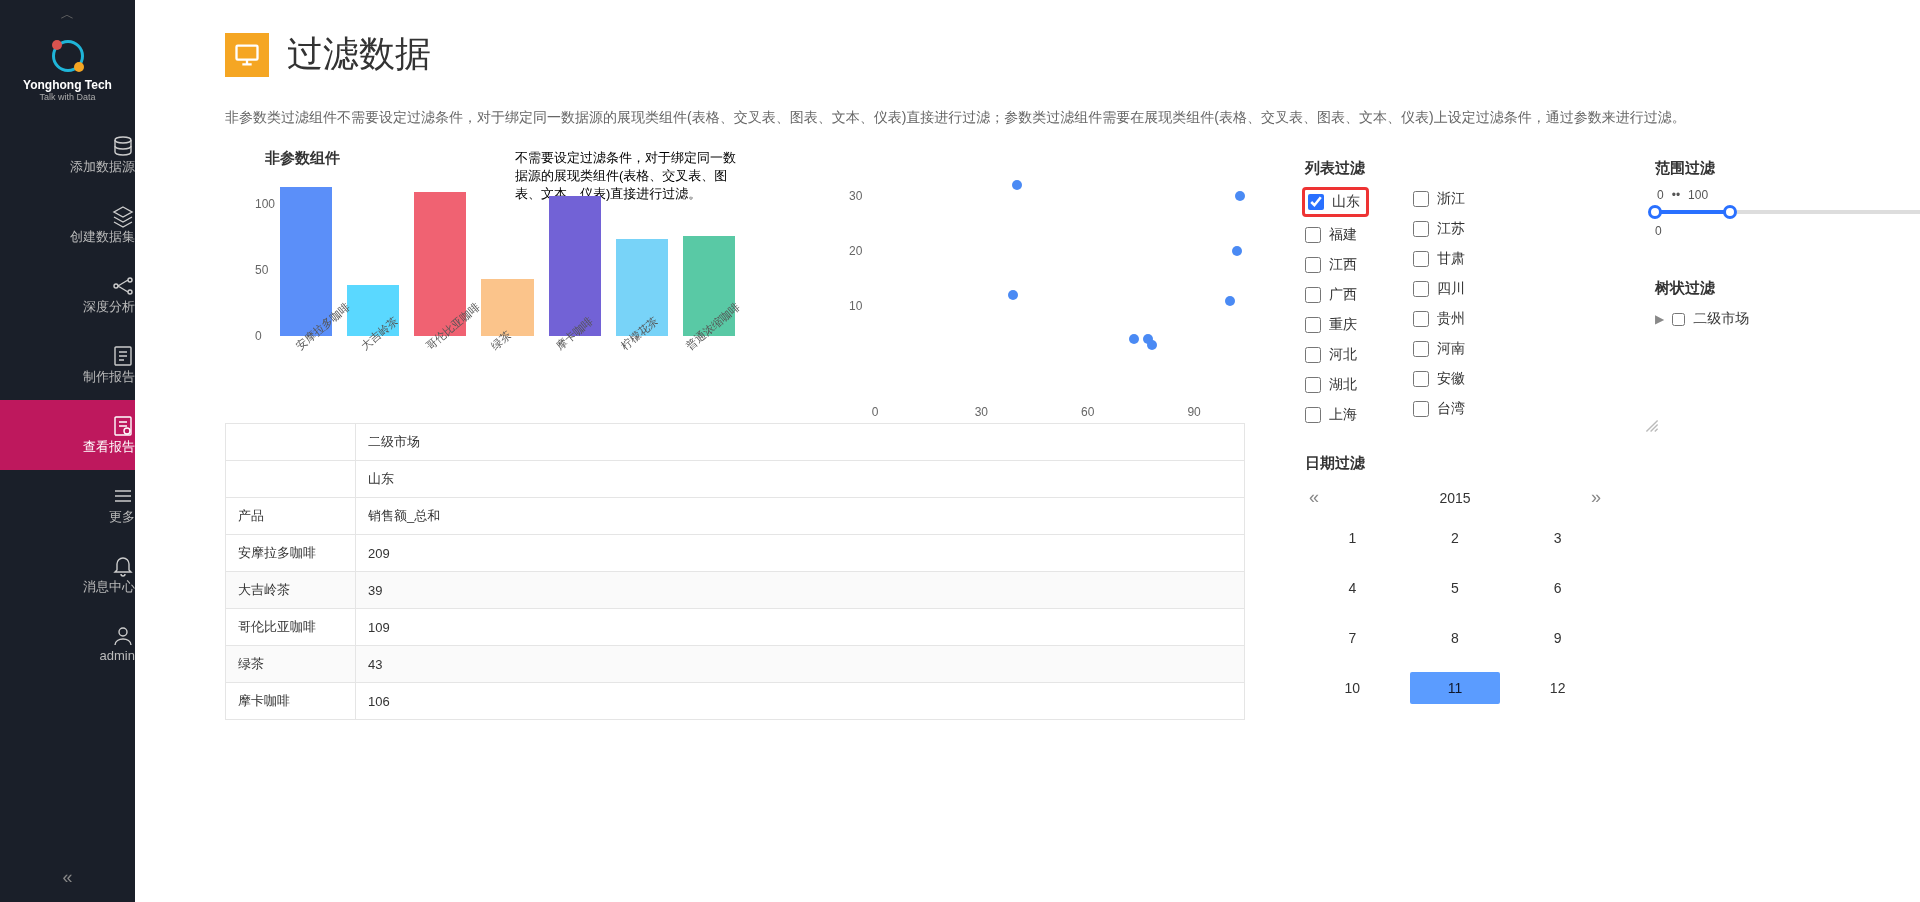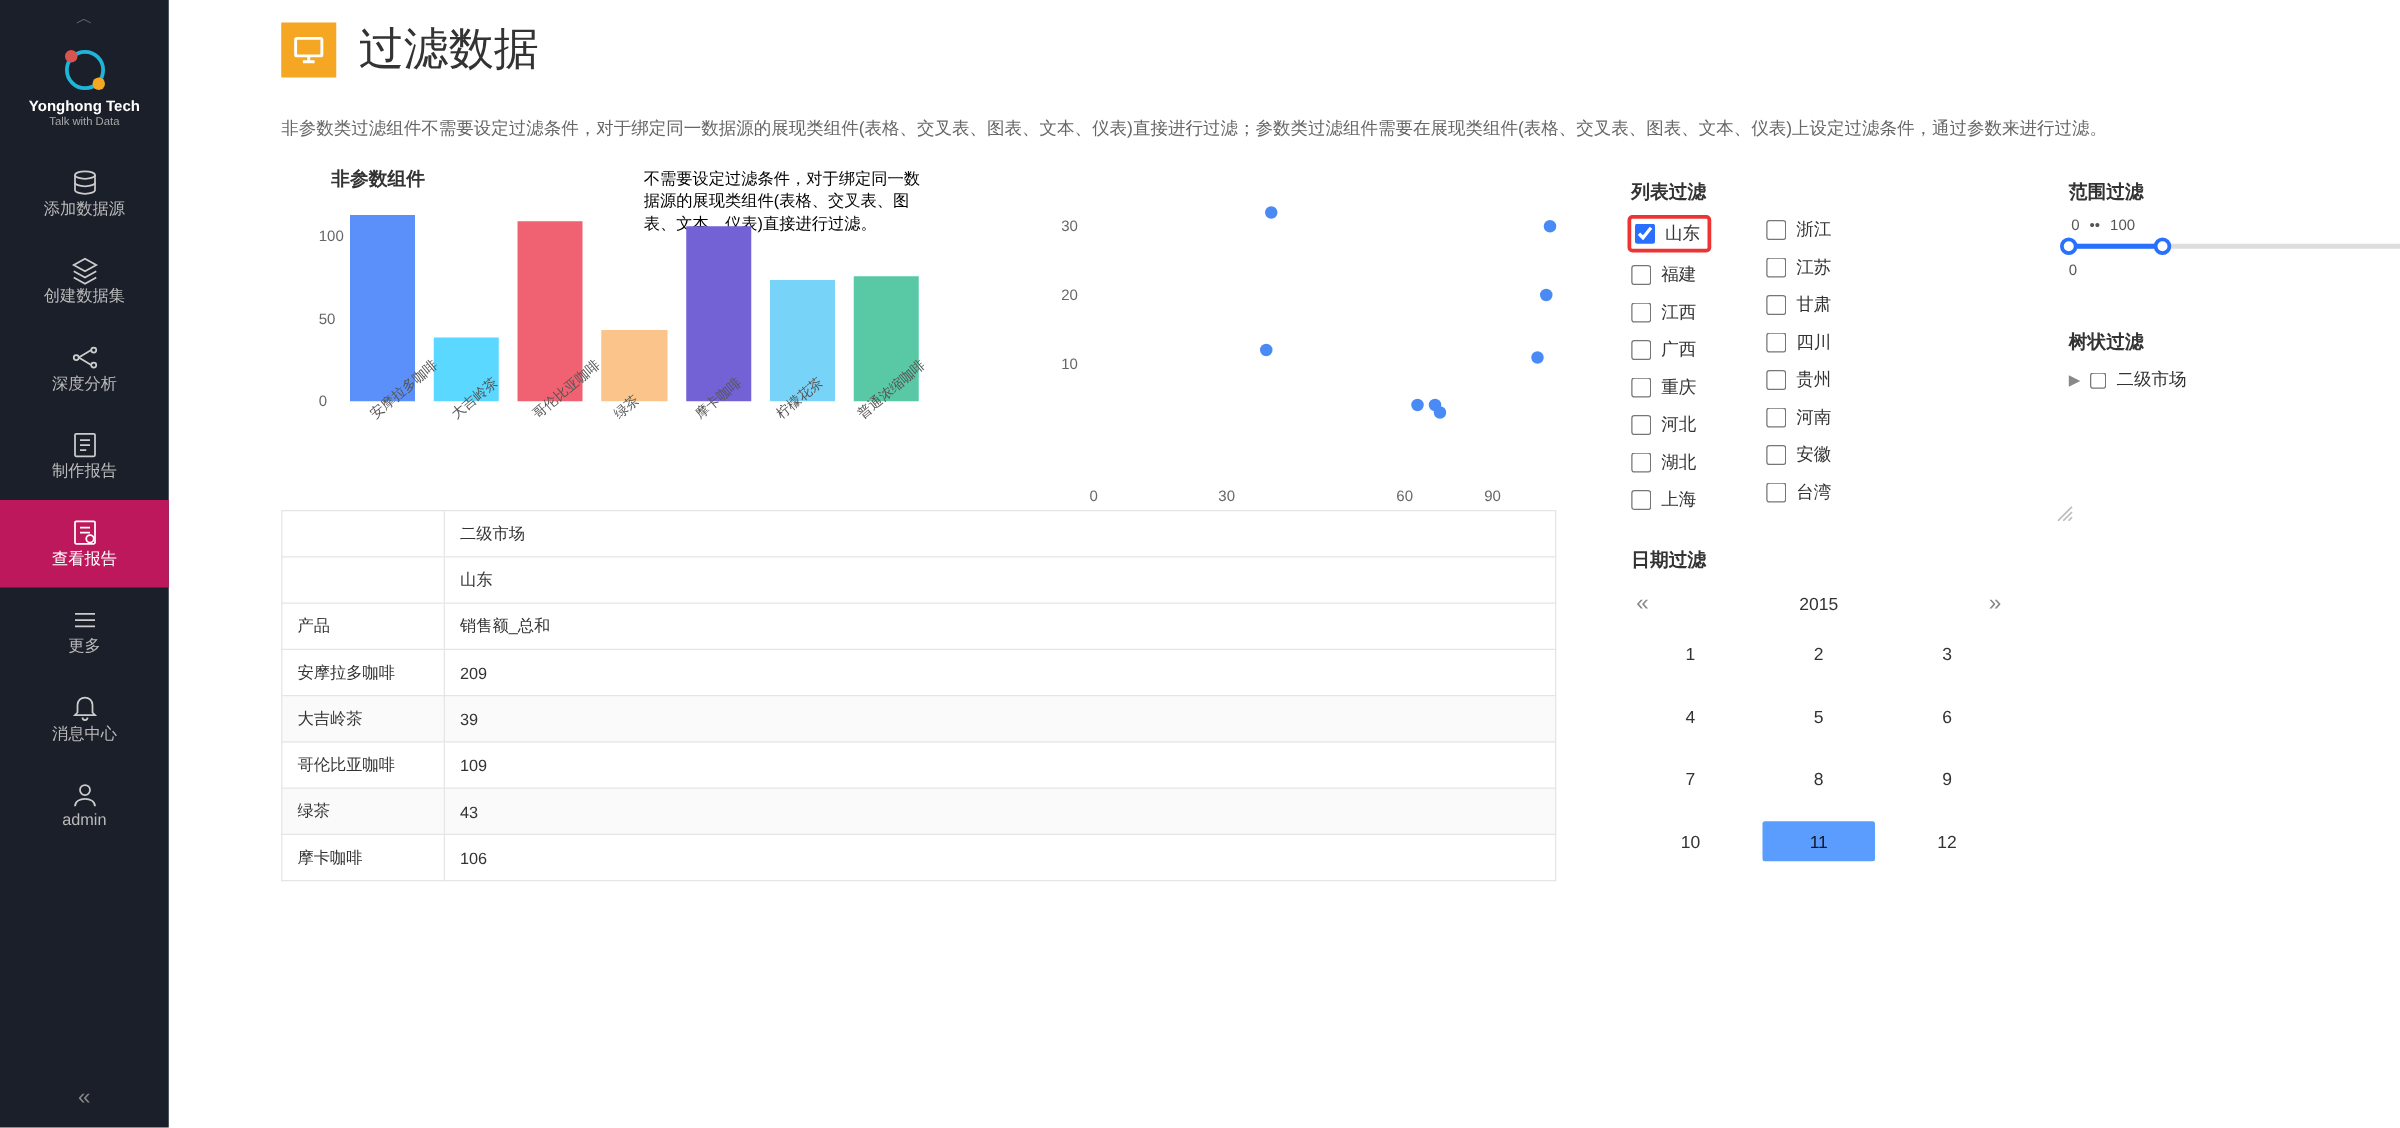--- a/index.html
+++ b/index.html
@@ -8,27 +8,27 @@
 
   
   .sidebar { width: 135px; background: #1a1f29; color: #ccc; display: flex; flex-direction: column; align-items: center; padding-top: 0; position: relative; }
   .sb-arrow { color: #666; font-size: 14px; padding: 6px 0; cursor: pointer; }
   .logo { display: flex; flex-direction: column; align-items: center; padding: 10px 0 18px; }
   .logo-circle { width: 32px; height: 32px; border-radius: 50%; border: 3px solid #1fb5d8; position: relative; margin-bottom: 6px; display:flex; align-items:center; justify-content:center;}
   .logo-circle::before { content:''; width:10px;height:10px;border-radius:50%;background:#d9534f;position:absolute;top:-3px;left:-3px;}
   .logo-circle::after { content:''; width:10px;height:10px;border-radius:50%;background:#f5a623;position:absolute;bottom:-3px;right:-3px;}
   .logo-text1 { font-size: 12px; font-weight: bold; color:#fff; }
   .logo-text2 { font-size: 9px; color:#aaa; }
-  .nav-item { width: 100%; display: flex; flex-direction: column; align-items: center; padding: 14px 0; cursor: pointer; color: #bbb; }
+  .nav-item { width: 100%; display: flex; flex-direction: column; align-items: flex-end; padding: 14px 0; cursor: pointer; color: #bbb; }
   .nav-item.active { background: #be185d; color: #fff; }
   .nav-item .lbl { font-size: 13px; }
   .sb-collapse { position: absolute; bottom: 14px; left: 50%; transform: translateX(-50%); color:#888; font-size: 18px; cursor:pointer;}
 
   
-  .main { flex: 1; padding: 15px 0 0 90px; overflow: hidden; }
+  .main { flex: 1; padding: 30px 0 0 90px; overflow: hidden; }
   .page-header { display: flex; align-items: center; gap: 18px; margin-bottom: 30px; }
   .page-icon { width: 44px; height: 44px; background: #f5a623; display:flex;align-items:center;justify-content:center;color:#fff;font-size:26px;}
   .page-title { font-size: 36px; font-weight: 400; color:#333; }
   .page-desc { font-size: 14px; color: #666; margin-bottom: 22px; max-width: 1640px; }
 
   
   .dash { position: relative; width: 100%; }
   .section-title { font-size: 15px; font-weight: bold; color: #333; }
   .subdesc { font-size: 13px; color: #000000; }
 
@@ -215,21 +215,21 @@
           </div>
       </div>
 
       <div class="scatter-block">
         <div class="scatter-plot" id="scatter">
             <div class="stick-y" style="top: 147.143px;">10</div>
             <div class="stick-y" style="top: 92.2857px;">20</div>
             <div class="stick-y" style="top: 37.4286px;">30</div>
             <div class="stick-x" style="left: 110px;">0</div>
             <div class="stick-x" style="left: 216.364px;">30</div>
-            <div class="stick-x" style="left: 322.727px; margin-left: 36px;">60</div>
+            <div class="stick-x" style="left: 322.727px;">60</div>
             <div class="stick-x" style="left: 429.091px;">90</div>
             <div class="dot" style="left: 251.818px; top: 26.4571px;"></div>
             <div class="dot" style="left: 248.273px; top: 136.171px;"></div>
             <div class="dot" style="left: 383px; top: 180.057px;"></div>
             <div class="dot" style="left: 368.818px; top: 180.057px;"></div>
             <div class="dot" style="left: 386.545px; top: 185.543px;"></div>
             <div class="dot" style="left: 464.545px; top: 141.657px;"></div>
             <div class="dot" style="left: 471.636px; top: 92.2857px;"></div>
             <div class="dot" style="left: 475.182px; top: 37.4286px;"></div>
           </div>

